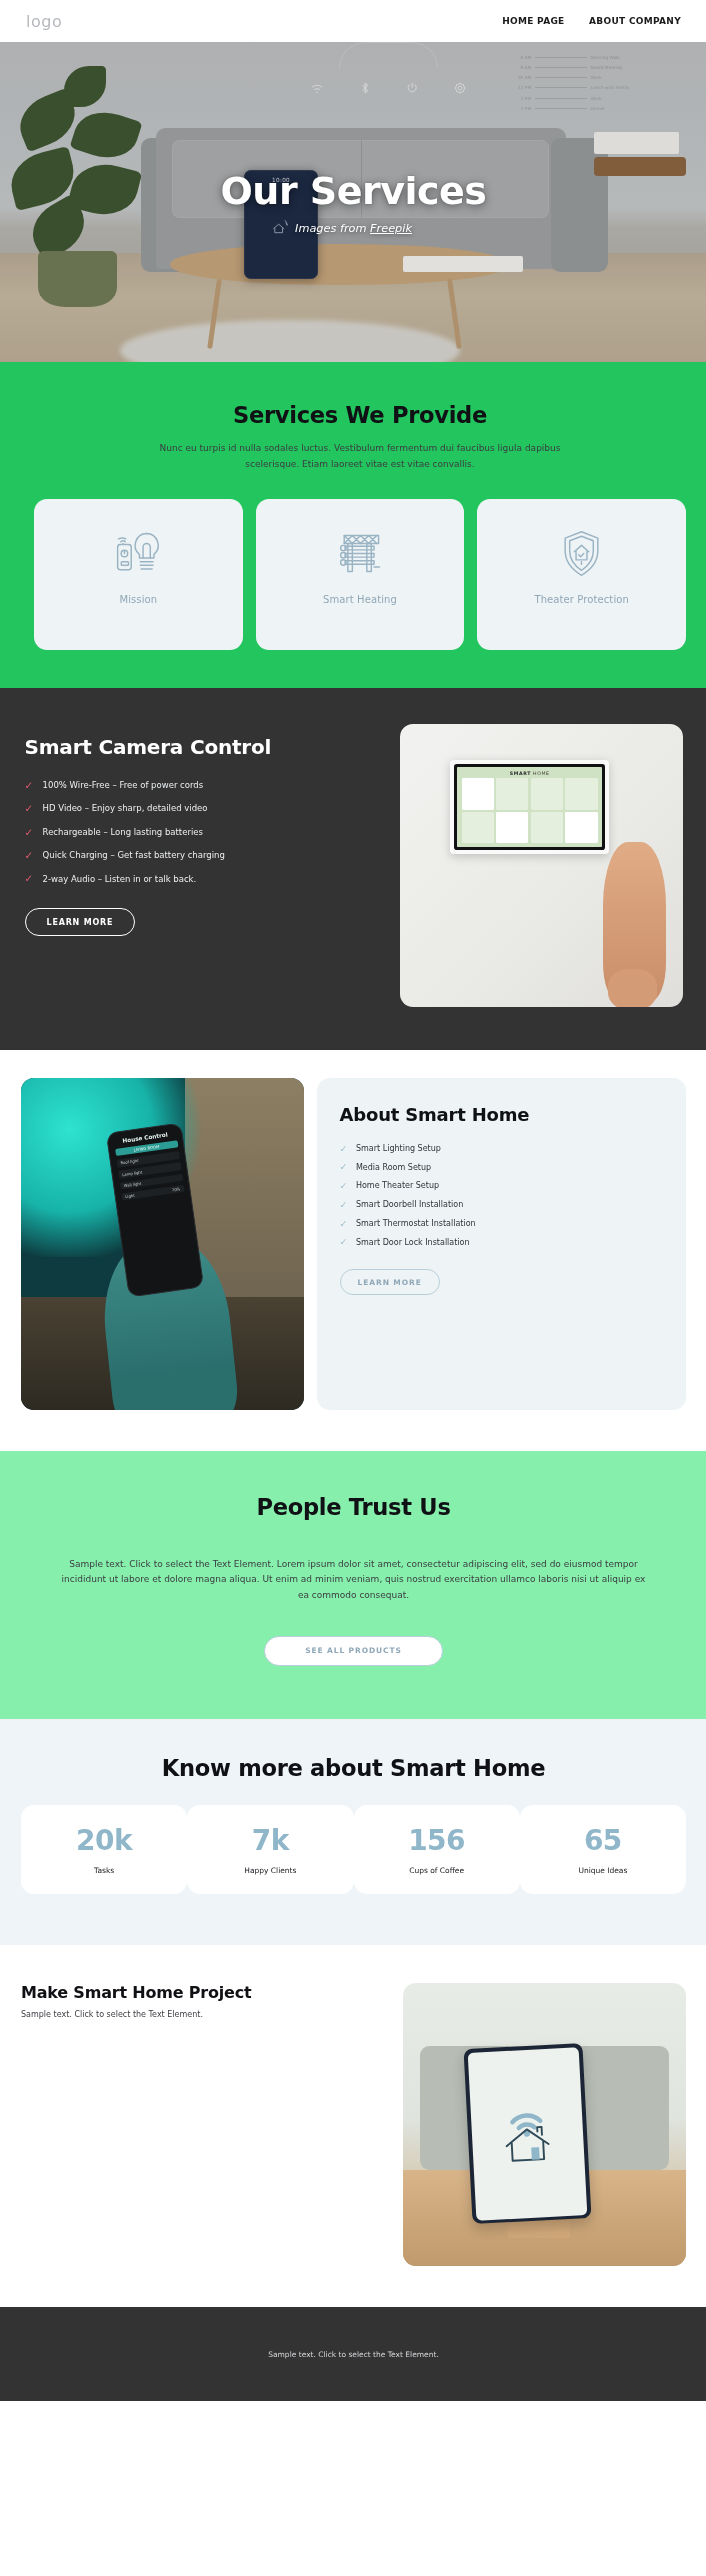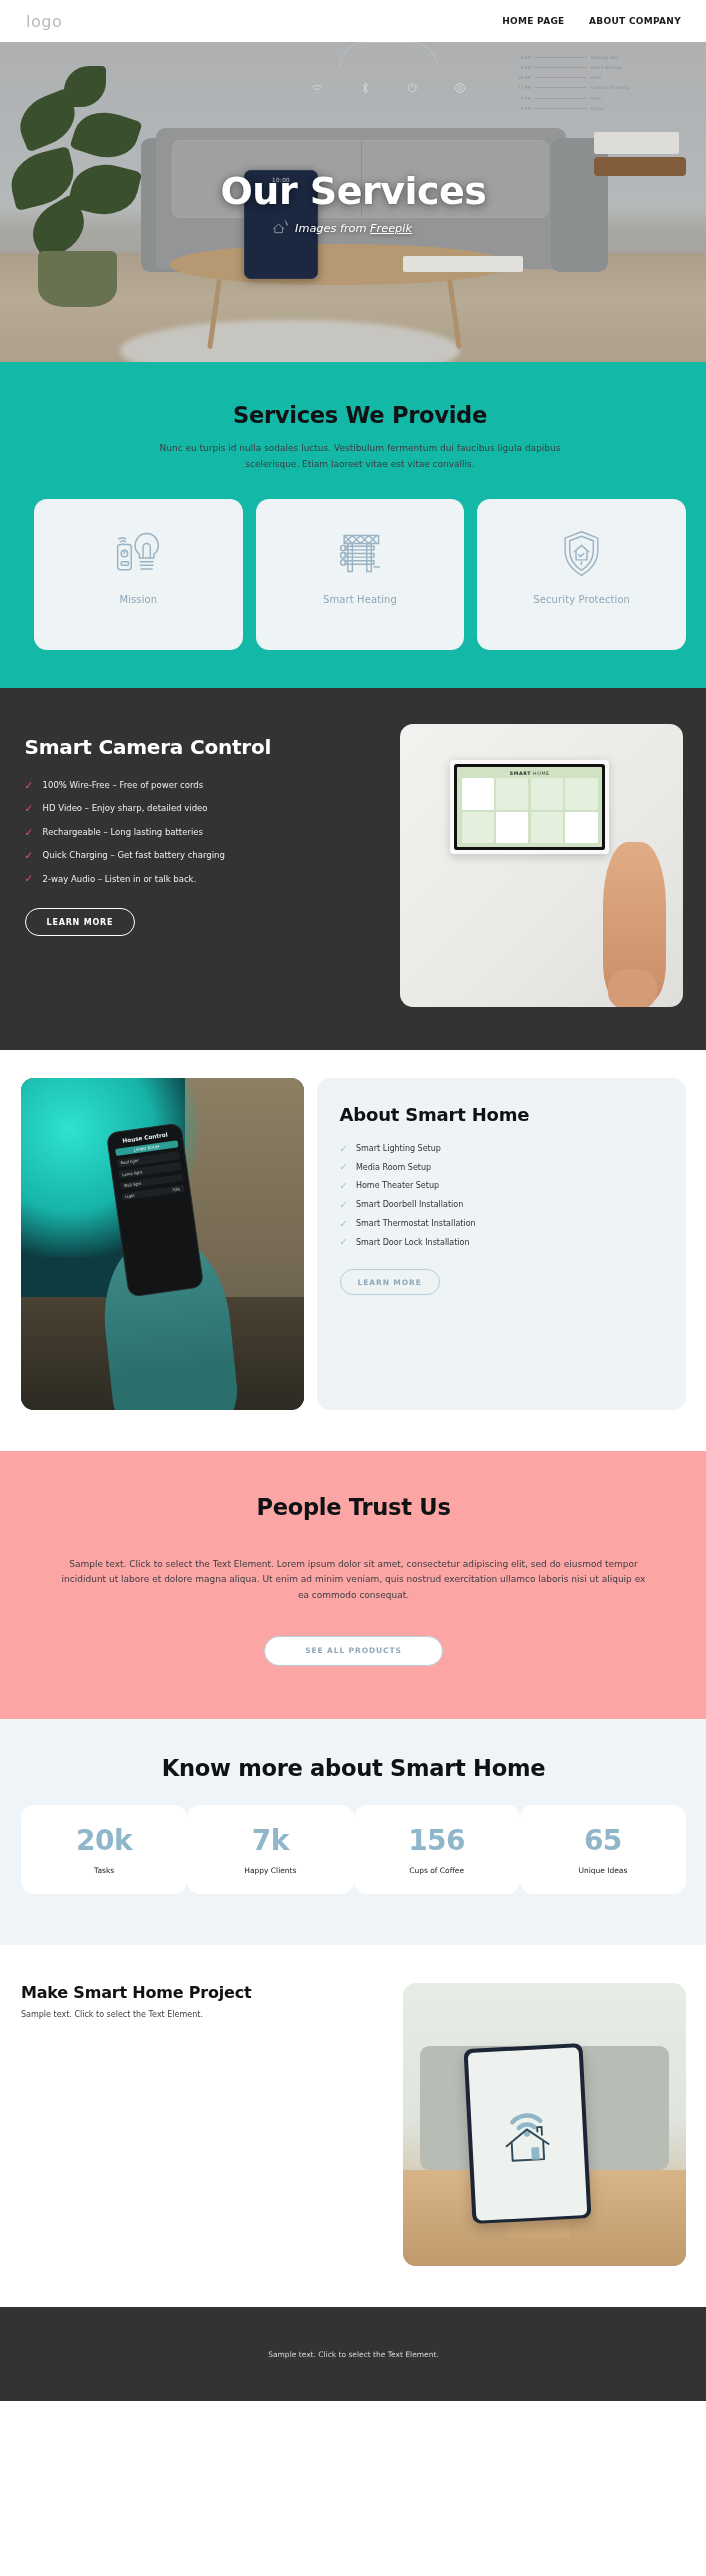--- a/index.html
+++ b/index.html
@@ -164,21 +164,21 @@
   .sec-title {
     text-align:center; font-size:22.6px; font-weight:bold;
     color:#101114; letter-spacing:-0.3px;
   }
   .sec-text {
     text-align:center; font-size:9px; color:#3b3d42;
     line-height:1.75; max-width:452px; margin:13px auto 0;
   }
 
   
-  .services { background:#14b8a6; padding-top:40px; padding-bottom:38px;padding-left:13px; }
+  .services { background:#22c55e; padding-top:40px; padding-bottom:38px;padding-left:13px; }
   .cards {
     display:flex; gap:13px; margin-top:26px; padding:0 21px;
   }
   .card {
     flex:1; background:#eef3f6; border-radius:13px;
     height:151px; display:flex; flex-direction:column;
     align-items:center; justify-content:flex-start; padding-top:26px;
   }
   .card-ico { height:58px; display:flex; align-items:center; }
   .card-label {
@@ -306,21 +306,21 @@
     margin-top:13px;
     display:inline-flex; align-items:center; justify-content:center;
     height:26px; padding:0 17px;
     border:0.9px solid #b8cfdb; border-radius:15px;
     background:#eef3f6;
     font-size:7.5px; font-weight:bold; letter-spacing:0.9px;
     color:#8fa8b8; text-transform:uppercase; cursor:pointer;
   }
 
   
-  .trust { background:#fca5a5; padding:43px 21px 53px; }
+  .trust { background:#86efac; padding:43px 21px 53px; }
   .btn-pill-outline {
     display:block; width:179px; margin:32px auto 0;
     height:30px; line-height:28px; text-align:center;
     border:0.9px solid #b8cfdb; border-radius:17px;
     font-size:7.5px; font-weight:bold; letter-spacing:0.9px;
     color:#8fa8b8; text-transform:uppercase; cursor:pointer;
     background:#fff;
   }
 
   
@@ -570,21 +570,21 @@
         <svg width="47" height="49" viewBox="0 0 50 54" fill="none" stroke="#9ab4c3" stroke-width="1.6" stroke-linecap="round" stroke-linejoin="round">
           <path d="M25 3l18 7v14c0 12-8 21-18 27C15 45 7 36 7 24V10z"></path>
           <path d="M25 8l13 5v11c0 9.5-6 17-13 21.5C18 41 12 33.5 12 24V13z"></path>
           <path d="M17 25l8-7 8 7"></path>
             <path d="M19 24.5V34h12v-9.5"></path>
           <path d="M22 28.5l2 2 3.5-3.5"></path>
           <path d="M25 36v3"></path>
           <circle cx="36" cy="12" r="0.9" fill="#9ab4c3" stroke="none"></circle>
         </svg>
       </div>
-      <div class="card-label">Security
+      <div class="card-label">Theater
 Protection</div>
     </div>
 
   </div>
 </div>
 
 <div class="dark">
   <div class="dark-left">
     <h2 class="dark-title">Smart Camera Control</h2>
     <div class="feat-list">

